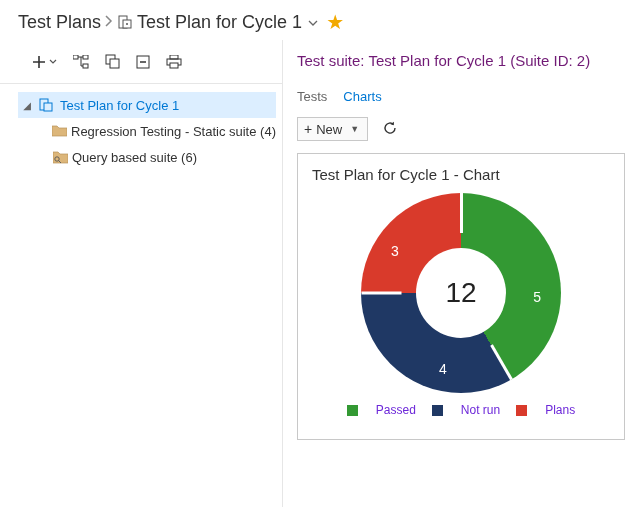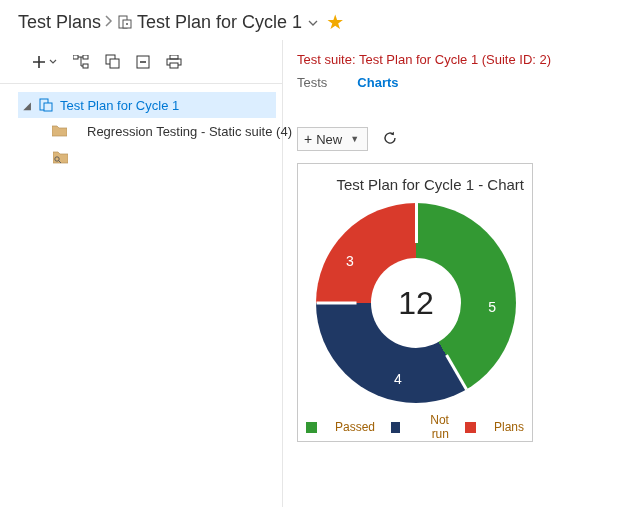--- a/index.html
+++ b/index.html
@@ -72,42 +72,42 @@
     white-space: nowrap;
   }
   .tree-row.selected {
     background: #dceeff;
     color: #0078d4;
   }
   .tree-caret { width: 10px; color: #666; font-size: 10px; text-align:center;}
   .tree-icon { width:16px; height:14px; display:inline-flex; align-items:center; justify-content:center;}
   .tree-label { font-size: 13px; }
   .tree-children { padding-left: 30px; }
-  .tree-children .tree-row { gap: 20px; }
+  .tree-children .tree-row { gap: 4px; }
   .suite-title {
-    font-size: 13px;
-    color: #b91c1c;
-    margin-bottom: 4px;
+    font-size: 15px;
+    color: #701a75;
+    margin-bottom: 16px;
     white-space: nowrap;
   }
   .tabs {
     display: flex;
-    gap: 30px;
+    gap: 16px;
     border-bottom: 1px solid transparent;
-    margin-bottom: 24px;
+    margin-bottom: 0;
   }
   .tab {
     font-size: 13px;
     color: #666;
     padding: 4px 0;
     cursor: pointer;
   }
   .tab.active {
     color: #0078d4;
-    font-weight: 700;
+    font-weight: 400;
   }
   .chart-toolbar {
     display: flex;
     align-items: center;
     gap: 14px;
     padding: 8px 0 12px 0;
   }
   .new-btn {
     display: inline-flex;
     align-items: center;
@@ -117,23 +117,22 @@
     padding: 3px 8px 3px 6px;
     font-size: 13px;
     cursor: pointer;
     color: #333;
   }
   .new-btn .plus { font-size: 14px; color: #333; }
   .new-btn .caret { font-size: 9px; color: #555; margin-left: 4px;}
   .refresh { cursor: pointer; color: #333; }
   .chart-card {
     border: 1px solid #c8c8c8;
-    width: 236px;
-    padding: 10px 8px 0 8px;
-    text-align: right;
+    width: 328px;
+    padding: 10px 8px 22px 8px;
   }
   .chart-title {
     font-size: 15px;
     color: #333;
     margin: 2px 0 10px 6px;
   }
   .donut-wrap {
     position: relative;
     width: 220px;
     height: 200px;
@@ -150,38 +149,38 @@
   .donut-center {
     position: absolute;
     left: 50%; top: 50%;
     transform: translate(-50%, -50%);
     width: 90px; height: 90px;
     background: #fff;
     border-radius: 50%;
     display: flex;
     align-items: center;
     justify-content: center;
-    font-size: 32px;
+    font-size: 28px;
     color: #222;
   }
   .slice-gap {
     position:absolute; background:#fff;
   }
   .slice-label {
     position: absolute;
     color: #fff;
     font-size: 14px;
   }
   .legend {
     display: flex;
     justify-content: center;
     gap: 16px;
     margin-top: 6px;
   }
-  .legend-item { display:flex; align-items:center; gap:18px; font-size:12px; color:#a16207;}
+  .legend-item { display:flex; align-items:center; gap:18px; font-size:12px; color:#6d28d9;}
   .legend-swatch { width:11px; height:11px; }
 </style>
 </head>
 <body>
 
 <div class="breadcrumb">
   <span class="bc-root">Test Plans</span>
   <span class="bc-chevron">
     <svg width="8" height="12" viewBox="0 0 8 12">
         <path d="M1 1 L6 6 L1 11" stroke="#888" stroke-width="1.5" fill="none"></path>
@@ -265,20 +264,21 @@
           <span class="tree-label">Regression Testing - Static suite (4)</span>
         </div>
         <div class="tree-row">
           <span class="tree-icon">
             <svg width="15" height="13" viewBox="0 0 15 13">
               <path d="M0 2 V12 H15 V3 H7 L5 1 H0 Z" fill="#dcb67a" stroke="#b8935a" stroke-width="0.7"></path>
               <circle cx="4" cy="8" r="2.2" fill="none" stroke="#555" stroke-width="0.9"></circle>
               <path d="M5.5 9.5 L8 12" stroke="#555" stroke-width="0.9"></path>
             </svg>
           </span>
+          <span class="tree-label">Query based suite (6)</span>
         </div>
       </div>
     </div>
   </div>
 
   <div class="right-pane">
     <div class="suite-title">Test suite: Test Plan for Cycle 1 (Suite ID: 2)</div>
 
     <div class="tabs">
       <div class="tab">Tests</div>

